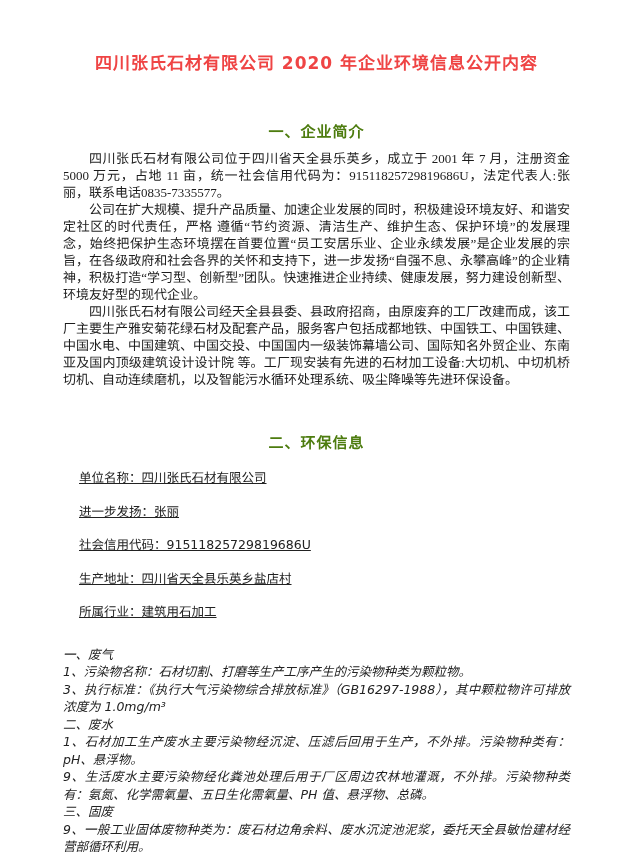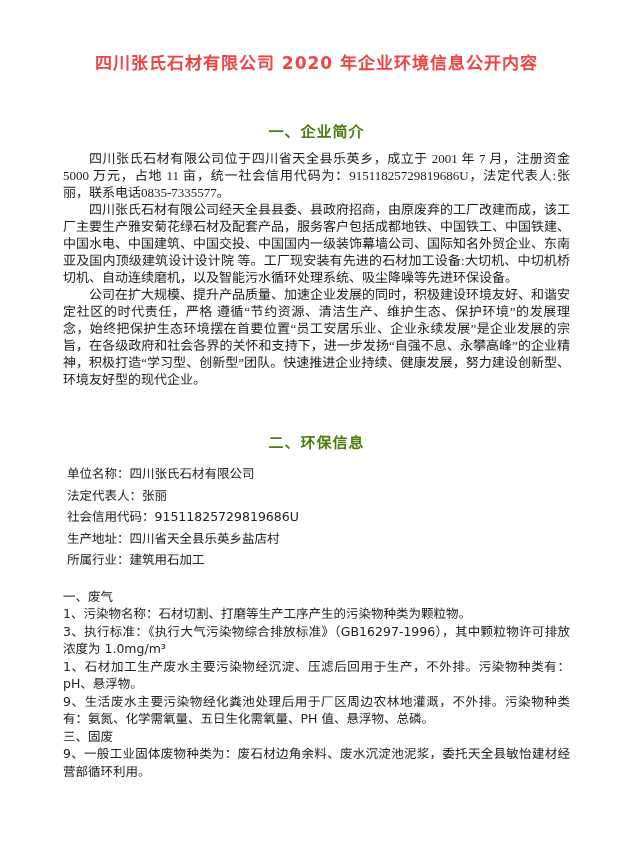--- a/index.html
+++ b/index.html
@@ -52,65 +52,66 @@
     margin: 0;
     text-indent: 2em;
   }
   .env {
     margin-top: 12px;
     font-size: 12.5px;
     line-height: 17.5px;
     font-family: "DejaVu Sans", "Liberation Sans", sans-serif;
     color: #222222;
   }
-  .info-line { margin: 4px; }
-  .subsections { margin-top: 19px; }
+  .info-line { margin: 16px; text-decoration: underline; }
+  .subsections { margin-top: 25px; font-style: italic; }
   .sub-title { margin: 0; }
   .sub-item {
     margin: 0;
     text-align: justify;
     text-justify: inter-ideograph;
   }
 </style>
 </head>
 <body>
 
 <div class="page">
 
   <h1 class="doc-title">四川张氏石材有限公司 2020 年企业环境信息公开内容</h1>
 
   <h2 class="sec-heading first">一、企业简介</h2>
 
   <div class="intro">
     <p>四川张氏石材有限公司位于四川省天全县乐英乡，成立于 2001 年 7 月，注册资金 5000 万元，占地 11 亩，统一社会信用代码为：91511825729819686U，法定代表人:张丽，联系电话0835-7335577。</p>
+    <p>公司在扩大规模、提升产品质量、加速企业发展的同时，积极建设环境友好、和谐安定社区的时代责任，严格 遵循“节约资源、清洁生产、维护生态、保护环境”的发展理念，始终把保护生态环境摆在首要位置“员工安居乐业、企业永续发展”是企业发展的宗旨，在各级政府和社会各界的关怀和支持下，进一步发扬“自强不息、永攀高峰”的企业精神，积极打造“学习型、创新型”团队。快速推进企业持续、健康发展，努力建设创新型、环境友好型的现代企业。</p>
     <p>四川张氏石材有限公司经天全县县委、县政府招商，由原废弃的工厂改建而成，该工厂主要生产雅安菊花绿石材及配套产品，服务客户包括成都地铁、中国铁工、中国铁建、中国水电、中国建筑、中国交投、中国国内一级装饰幕墙公司、国际知名外贸企业、东南亚及国内顶级建筑设计设计院 等。工厂现安装有先进的石材加工设备:大切机、中切机桥切机、自动连续磨机，以及智能污水循环处理系统、吸尘降噪等先进环保设备。</p>
-    <p>公司在扩大规模、提升产品质量、加速企业发展的同时，积极建设环境友好、和谐安定社区的时代责任，严格 遵循“节约资源、清洁生产、维护生态、保护环境”的发展理念，始终把保护生态环境摆在首要位置“员工安居乐业、企业永续发展”是企业发展的宗旨，在各级政府和社会各界的关怀和支持下，进一步发扬“自强不息、永攀高峰”的企业精神，积极打造“学习型、创新型”团队。快速推进企业持续、健康发展，努力建设创新型、环境友好型的现代企业。</p>
   </div>
 
   <h2 class="sec-heading second">二、环保信息</h2>
 
   <div class="env">
 
     <div class="info">
       <p class="info-line">单位名称：四川张氏石材有限公司</p>
-      <p class="info-line">法定代表人：张丽</p>
+      <p class="info-line">进一步发扬：张丽</p>
       <p class="info-line">社会信用代码：91511825729819686U</p>
       <p class="info-line">生产地址：四川省天全县乐英乡盐店村</p>
       <p class="info-line">所属行业：建筑用石加工</p>
     </div>
 
     <div class="subsections">
 
       <div class="sub">
         <p class="sub-title">一、废气</p>
         <p class="sub-item">1、污染物名称：石材切割、打磨等生产工序产生的污染物种类为颗粒物。</p>
-        <p class="sub-item">3、执行标准：《执行大气污染物综合排放标准》（GB16297-1996），其中颗粒物许可排放浓度为 1.0mg/m³</p>
+        <p class="sub-item">3、执行标准：《执行大气污染物综合排放标准》（GB16297-1988），其中颗粒物许可排放浓度为 1.0mg/m³</p>
       </div>
 
       <div class="sub">
+        <p class="sub-title">二、废水</p>
         <p class="sub-item">1、石材加工生产废水主要污染物经沉淀、压滤后回用于生产，不外排。污染物种类有：pH、悬浮物。</p>
         <p class="sub-item">9、生活废水主要污染物经化粪池处理后用于厂区周边农林地灌溉，不外排。污染物种类有：氨氮、化学需氧量、五日生化需氧量、PH 值、悬浮物、总磷。</p>
       </div>
 
       <div class="sub">
         <p class="sub-title">三、固废</p>
         <p class="sub-item">9、一般工业固体废物种类为：废石材边角余料、废水沉淀池泥浆，委托天全县敏怡建材经营部循环利用。</p>
       </div>
 
     </div>

